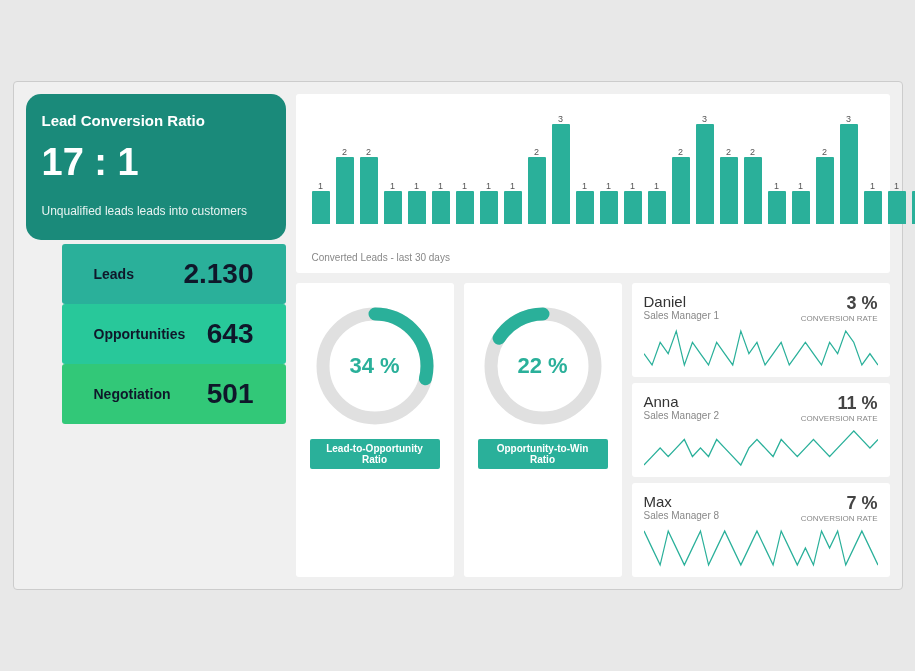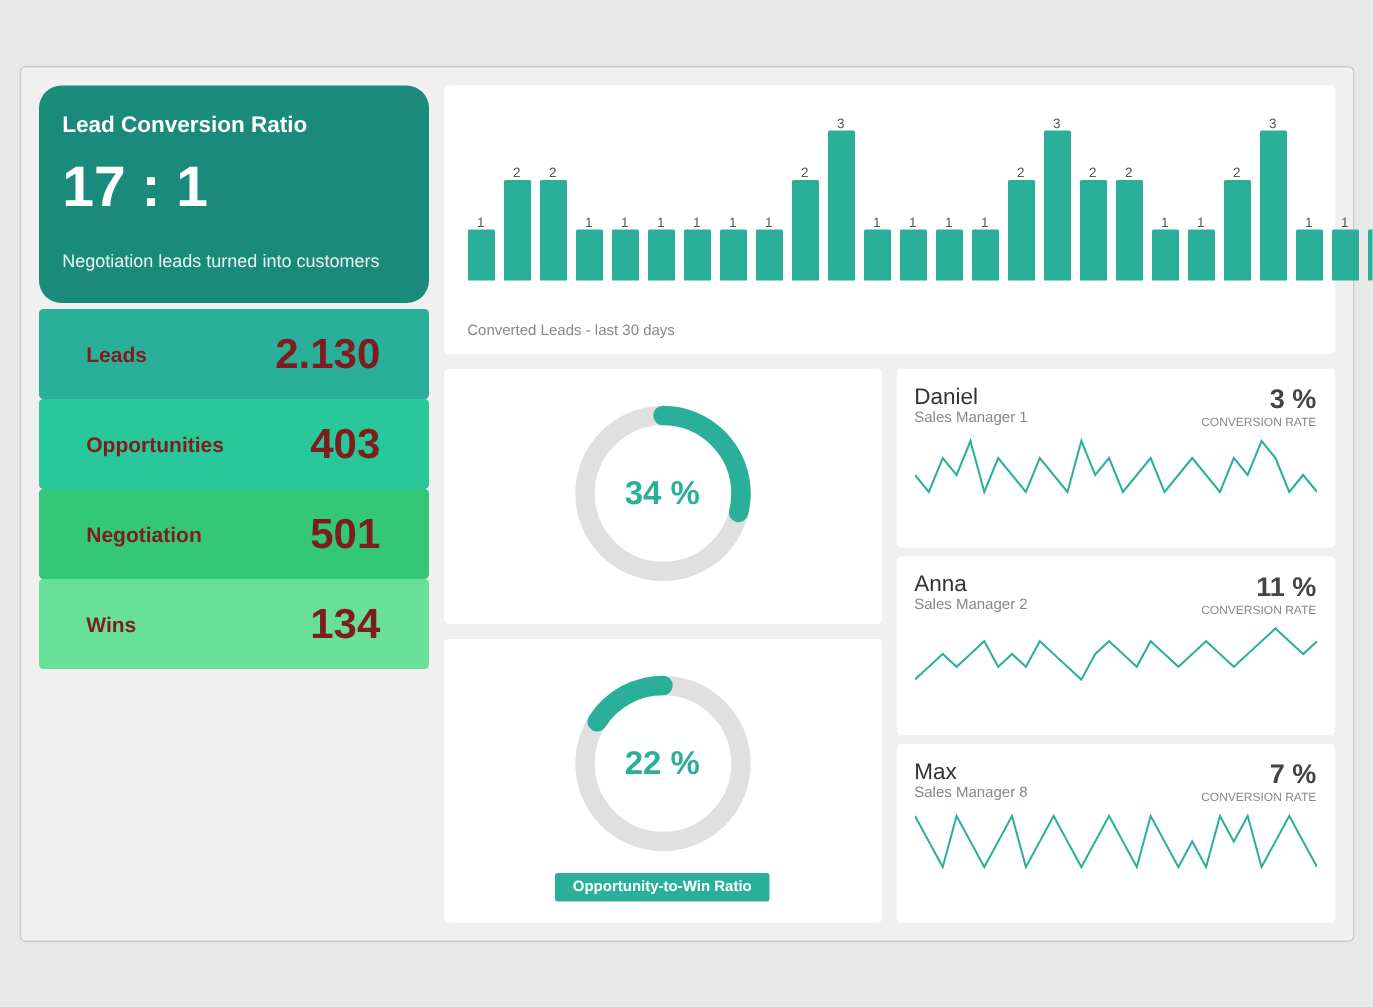--- a/index.html
+++ b/index.html
@@ -51,21 +51,22 @@
       opacity: 0.9;
       line-height: 1.4;
     }
 
     .metric-card {
       display: flex;
       align-items: center;
       justify-content: space-between;
       padding: 14px 32px;
       border-radius: 3px;
-      color: #7f1d1d;
+      color: #0f172a;
+      margin-left: 36px;
     }
     .metric-card .metric-label {
       font-size: 14px;
       font-weight: 600;
     }
     .metric-card .metric-value {
       font-size: 28px;
       font-weight: bold;
     }
     .metric-leads { background: #2ab09a; }
@@ -103,21 +104,21 @@
     .bar-wrapper {
       display: flex;
       flex-direction: column;
       align-items: center;
       position: relative;
     }
 
     
     .middle-col {
       display: flex;
-      flex-direction: column;
+      flex-direction: row;
       gap: 10px;
     }
     .donut-card {
       background: white;
       border-radius: 3px;
       padding: 14px;
       display: flex;
       flex-direction: column;
       align-items: center;
     }
@@ -199,39 +200,35 @@
 </head>
 <body>
 
 <div class="dashboard">
 
   <div class="left-col">
 
     <div class="lead-conversion-card">
       <div class="card-title">Lead Conversion Ratio</div>
       <div class="ratio">17 : 1</div>
-      <div class="subtitle">Negotiation leads turned into customers</div>
+      <div class="subtitle">Unqualified leads leads into customers</div>
     </div>
 
     <div id="metrics-container">
         <div class="metric-card metric-leads">
       <span class="metric-label">Leads</span>
       <span class="metric-value">2.130</span>
     </div>
         <div class="metric-card metric-opportunities">
       <span class="metric-label">Opportunities</span>
-      <span class="metric-value">403</span>
+      <span class="metric-value">643</span>
     </div>
         <div class="metric-card metric-negotiation">
       <span class="metric-label">Negotiation</span>
       <span class="metric-value">501</span>
-    </div>
-        <div class="metric-card metric-wins">
-      <span class="metric-label">Wins</span>
-      <span class="metric-value">134</span>
     </div>
       </div>
 
   </div>
 
   <div class="bar-chart-card">
     <div id="bar-chart-container" class="bar-chart-inner">
         <div class="bar-wrapper">
           <div style="font-size: 9px; color: rgb(85, 85, 85); text-align: center;">1</div>
           <div class="bar" style="height: 33.3333px; width: 18px;"></div>
@@ -342,20 +339,21 @@
   <div class="middle-col">
 
     <div class="donut-card">
       <div class="donut-wrapper">
         <svg viewBox="0 0 100 100">
           <circle cx="50" cy="50" r="40" fill="none" stroke="#e0e0e0" stroke-width="10"></circle>
           <circle cx="50" cy="50" r="40" fill="none" stroke="#2ab09a" stroke-width="10" stroke-dasharray="213.6 213.6" stroke-dashoffset="141.0" stroke-linecap="round" transform="rotate(-90 50 50)"></circle>
         </svg>
         <div class="donut-center-text">34 %</div>
       </div>
+      <div class="donut-label-badge">Lead-to-Opportunity Ratio</div>
     </div>
 
     <div class="donut-card">
       <div class="donut-wrapper">
         <svg viewBox="0 0 100 100">
           <circle cx="50" cy="50" r="40" fill="none" stroke="#e0e0e0" stroke-width="10"></circle>
           <circle cx="50" cy="50" r="40" fill="none" stroke="#2ab09a" stroke-width="10" stroke-dasharray="138.16 213.6" stroke-dashoffset="141.0" stroke-linecap="round" transform="rotate(-90 50 50)"></circle>
         </svg>
         <div class="donut-center-text">22 %</div>
       </div>

